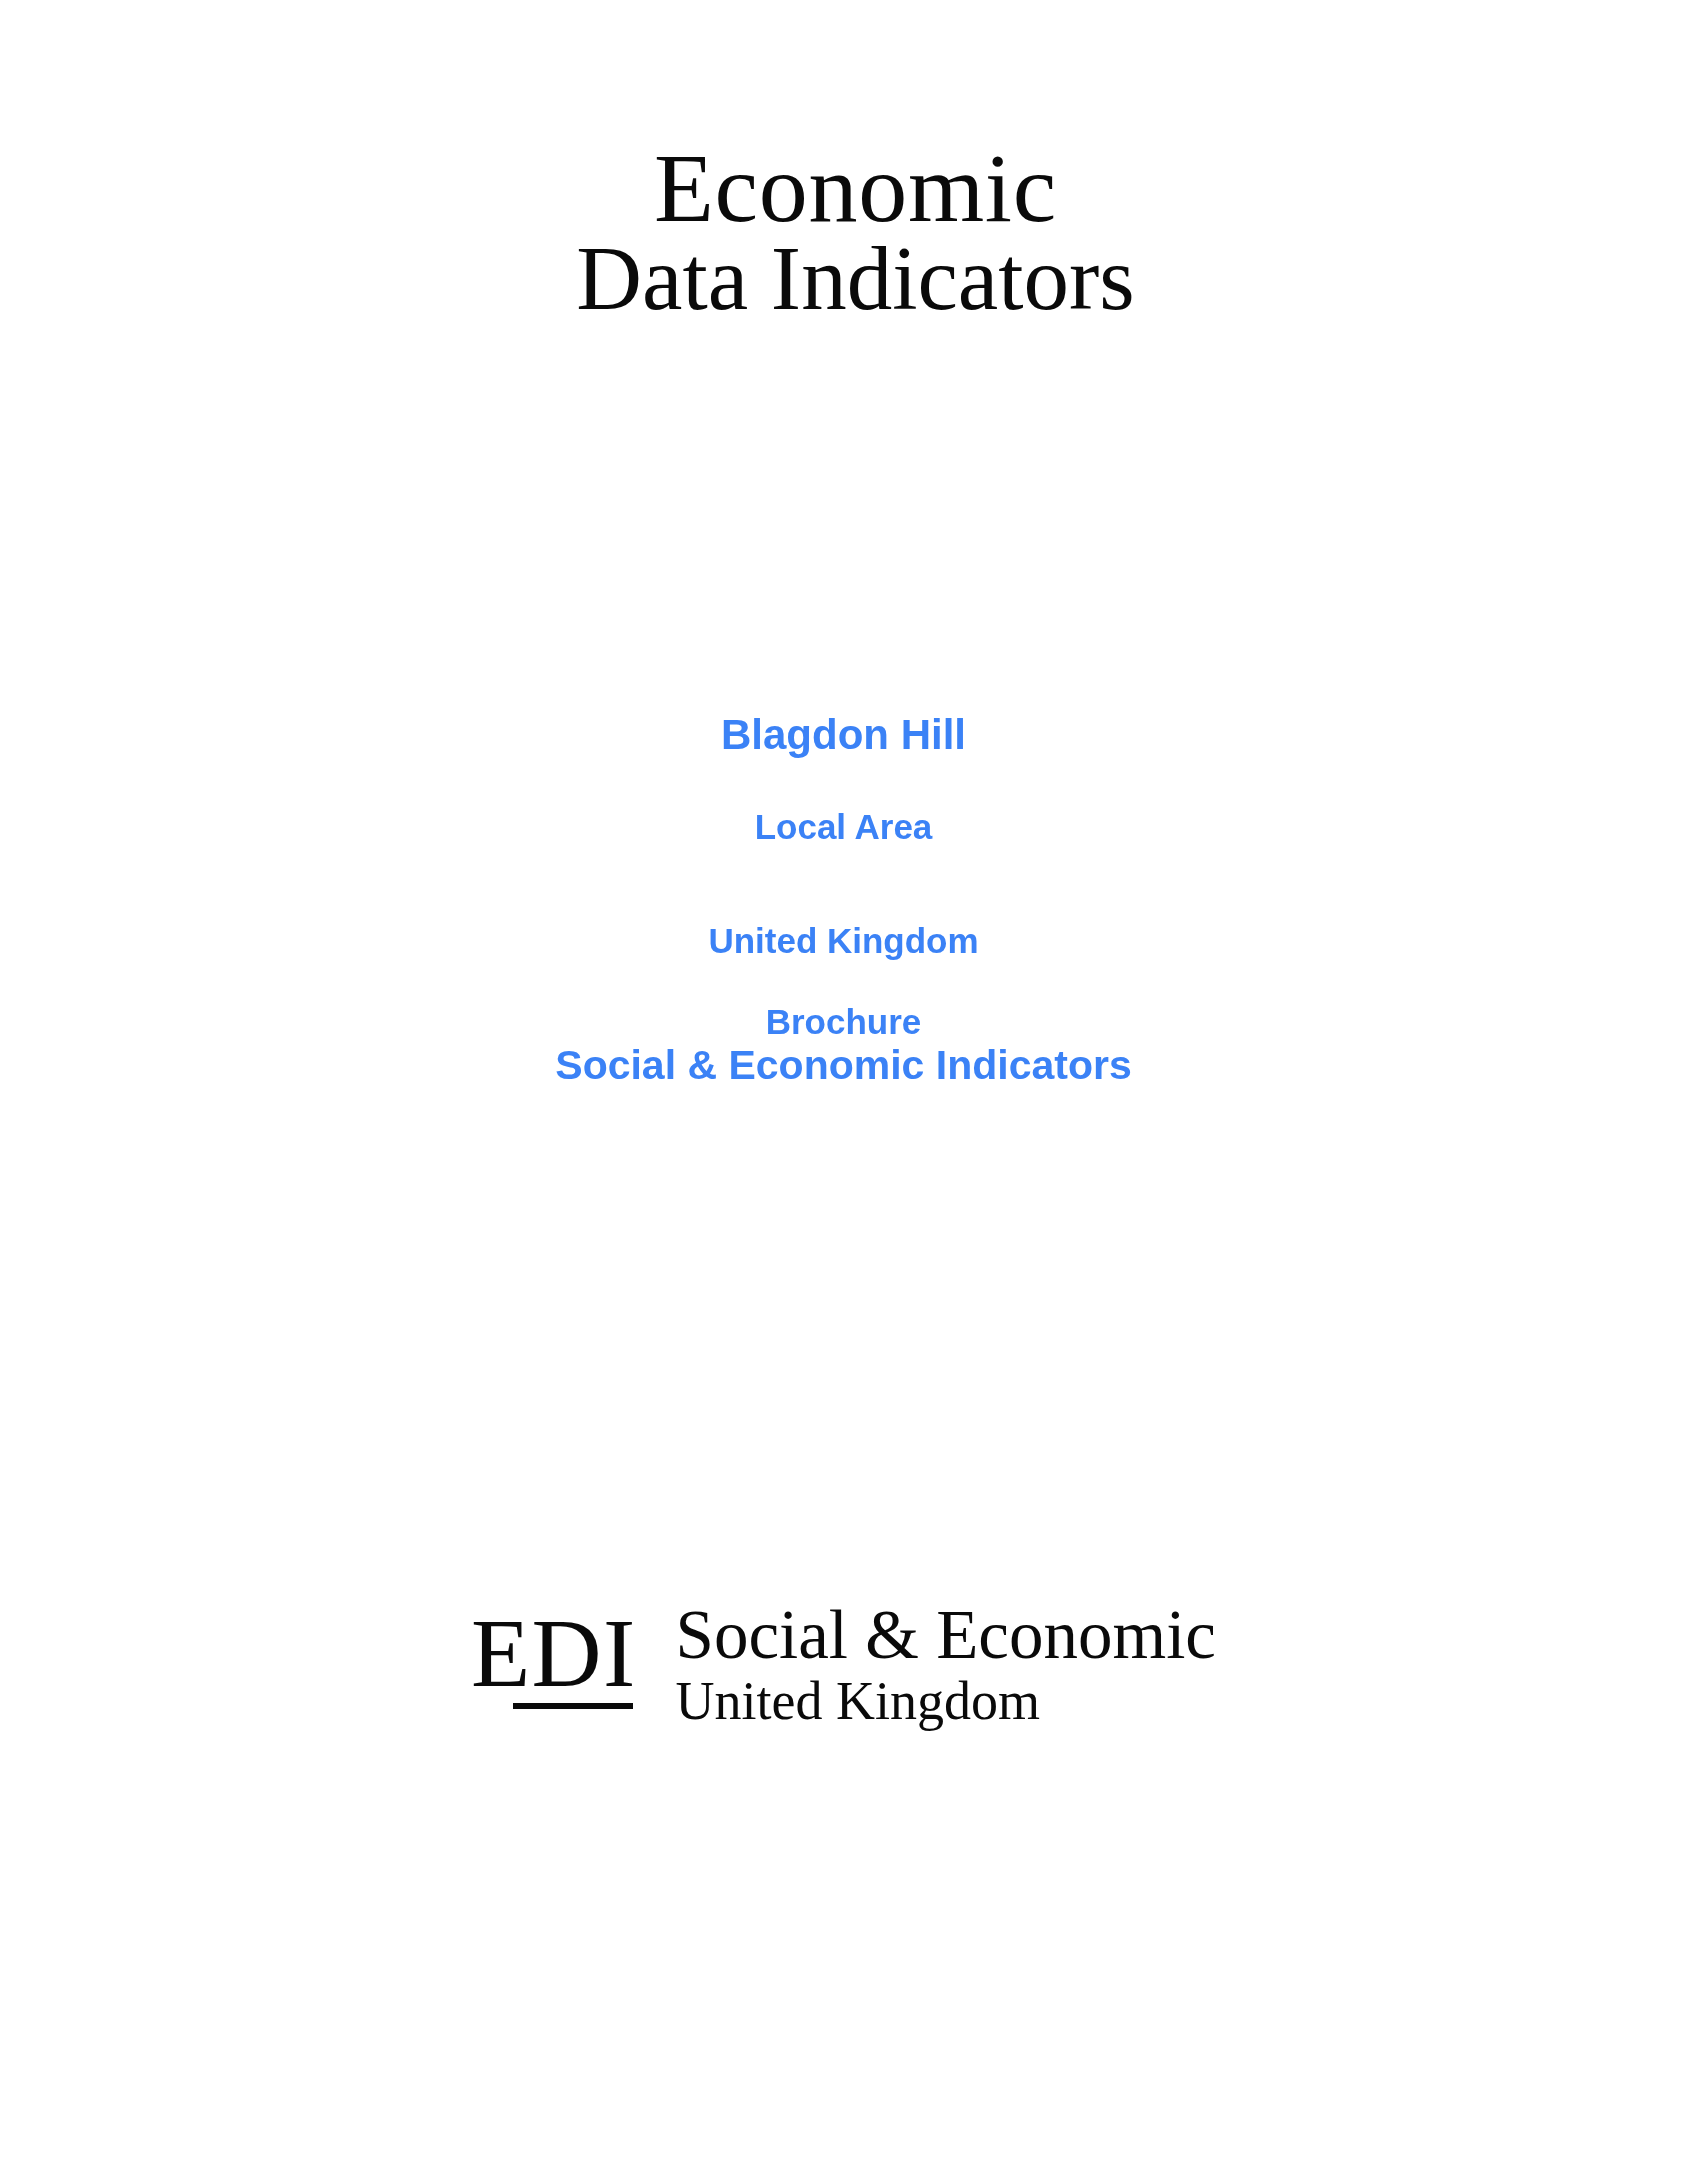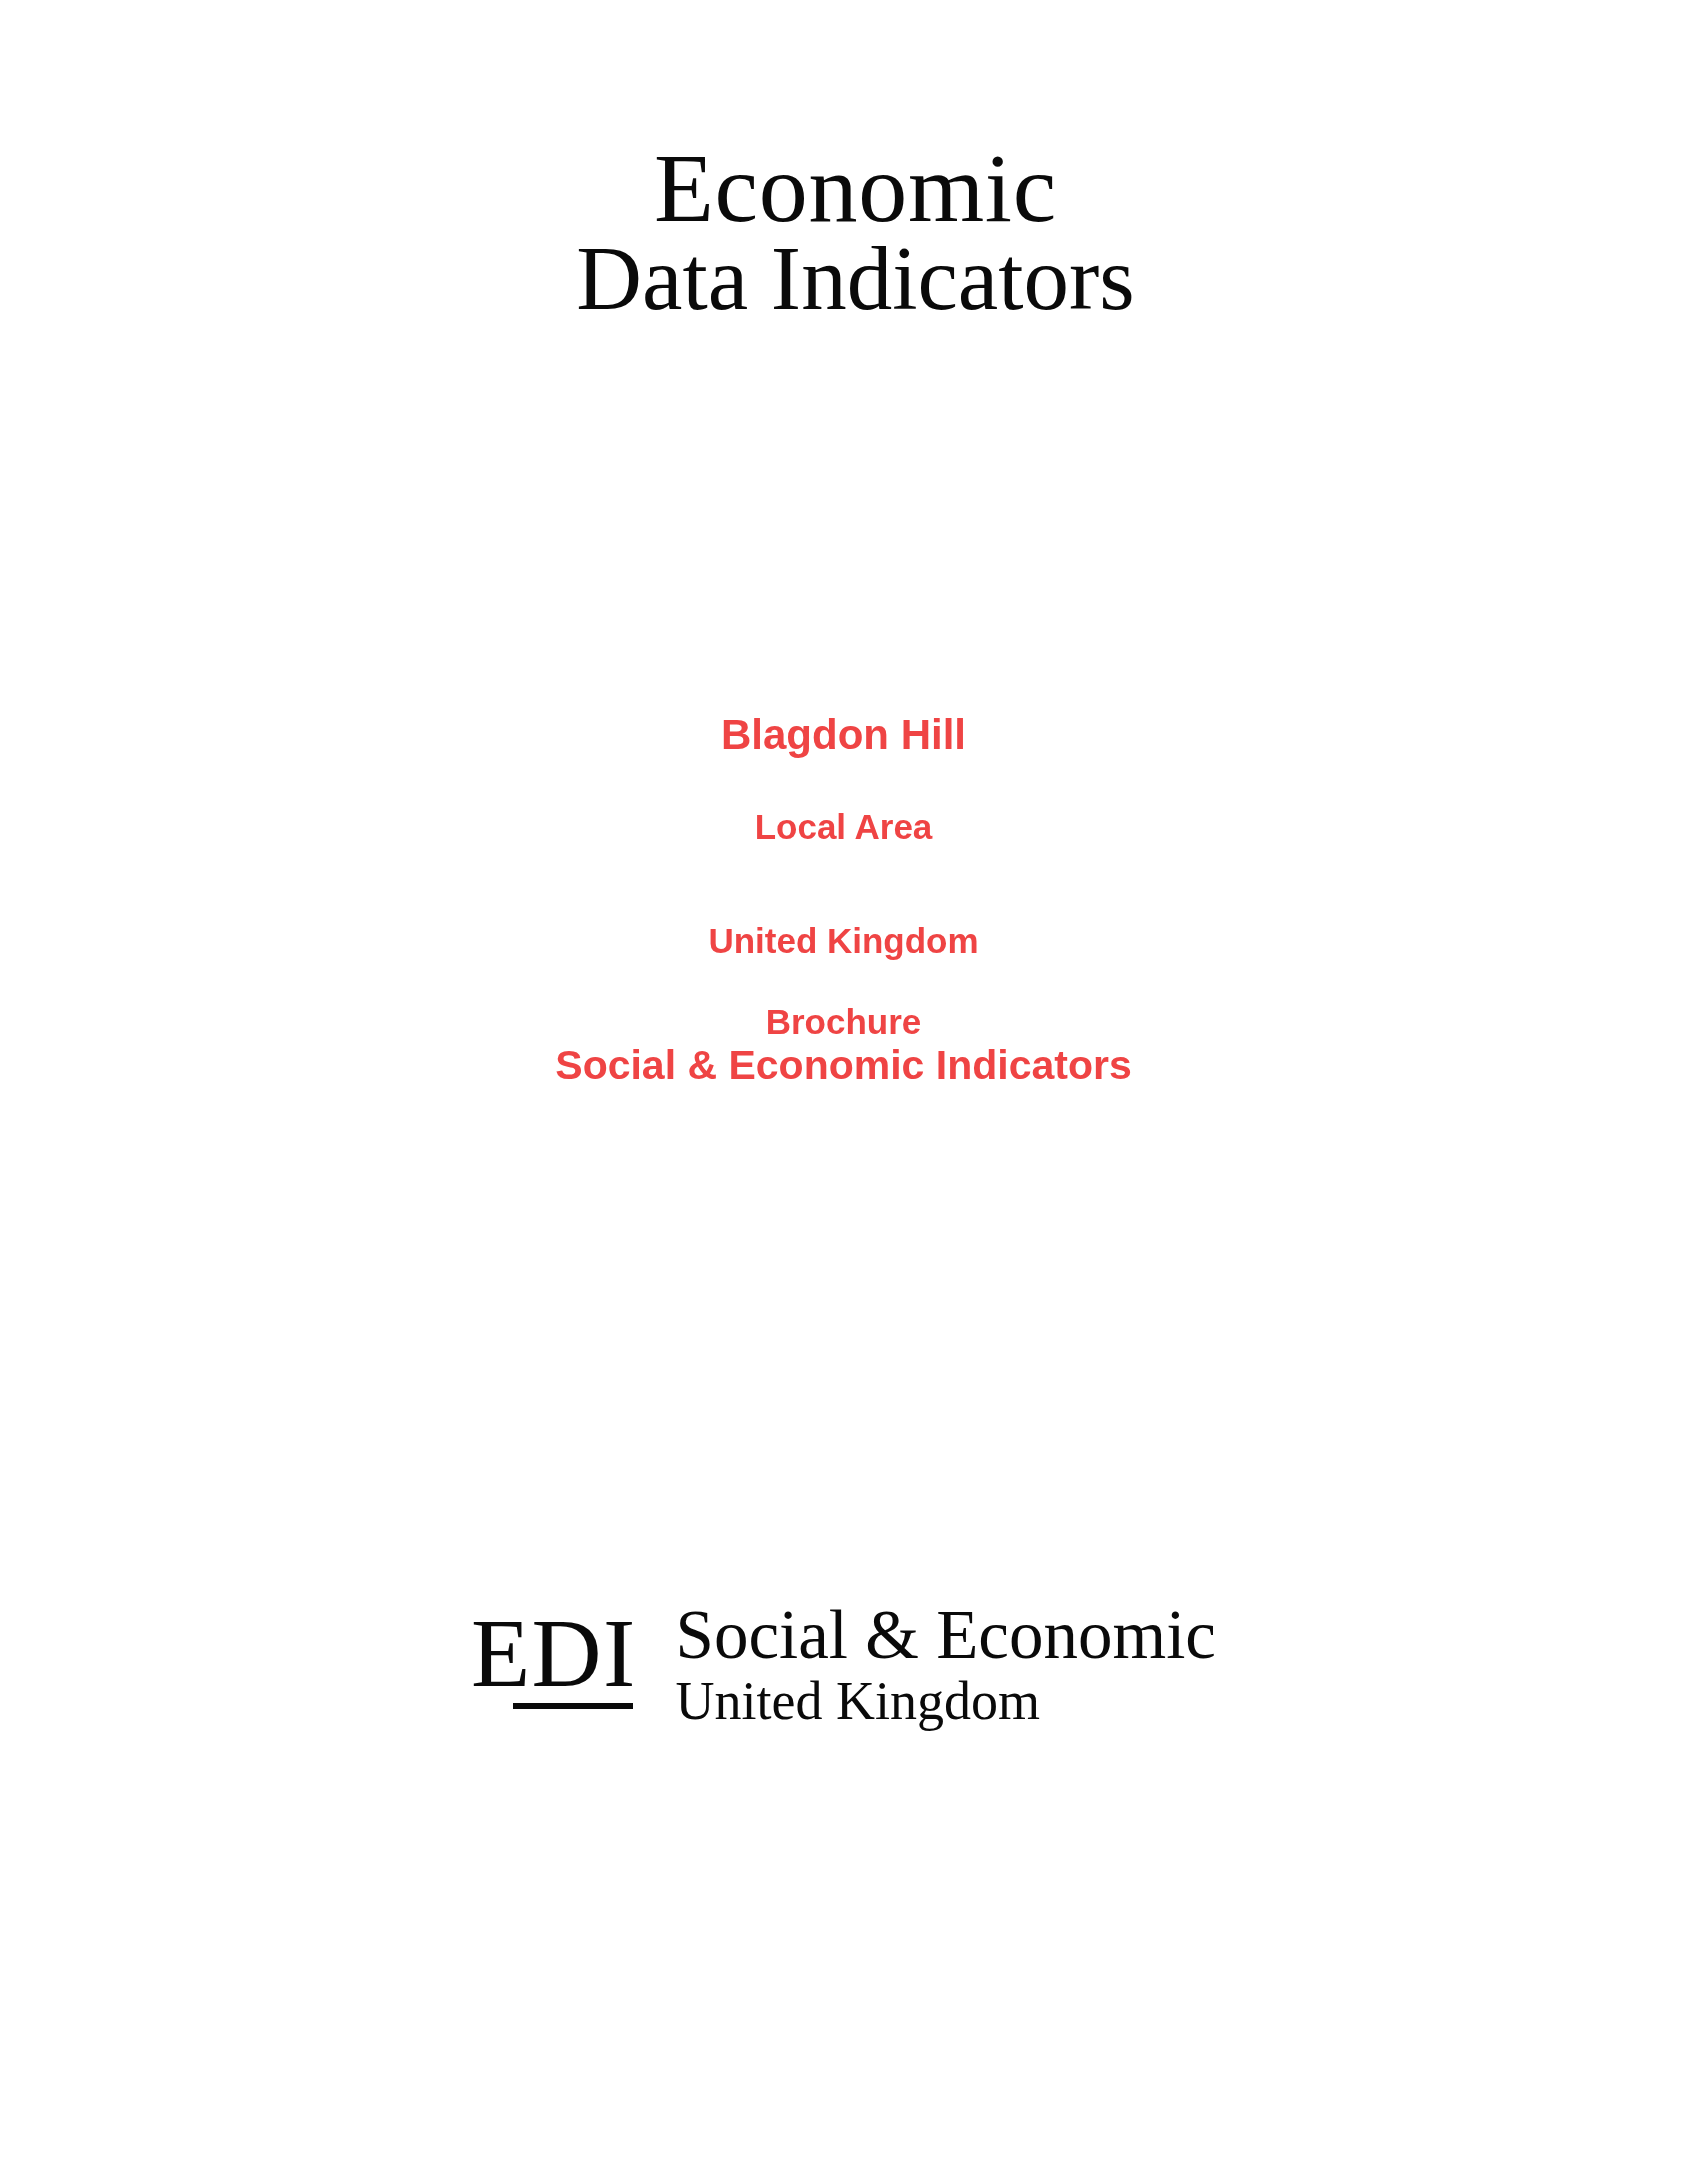--- a/index.html
+++ b/index.html
@@ -53,21 +53,21 @@
   .title-block {
     position: absolute;
     top: 711px;
     left: 0;
     width: 1687px;
     text-align: center;
   }
   .title-block .t {
     font-weight: bold;
     display: block;
-    color: #ef4444;
+    color: #3b82f6;
   }
   .t-area {
     font-size: 42px;
     margin-bottom: 48px;
   }
   .t-level {
     font-size: 35px;
     margin-bottom: 74px;
   }
   .t-country {

